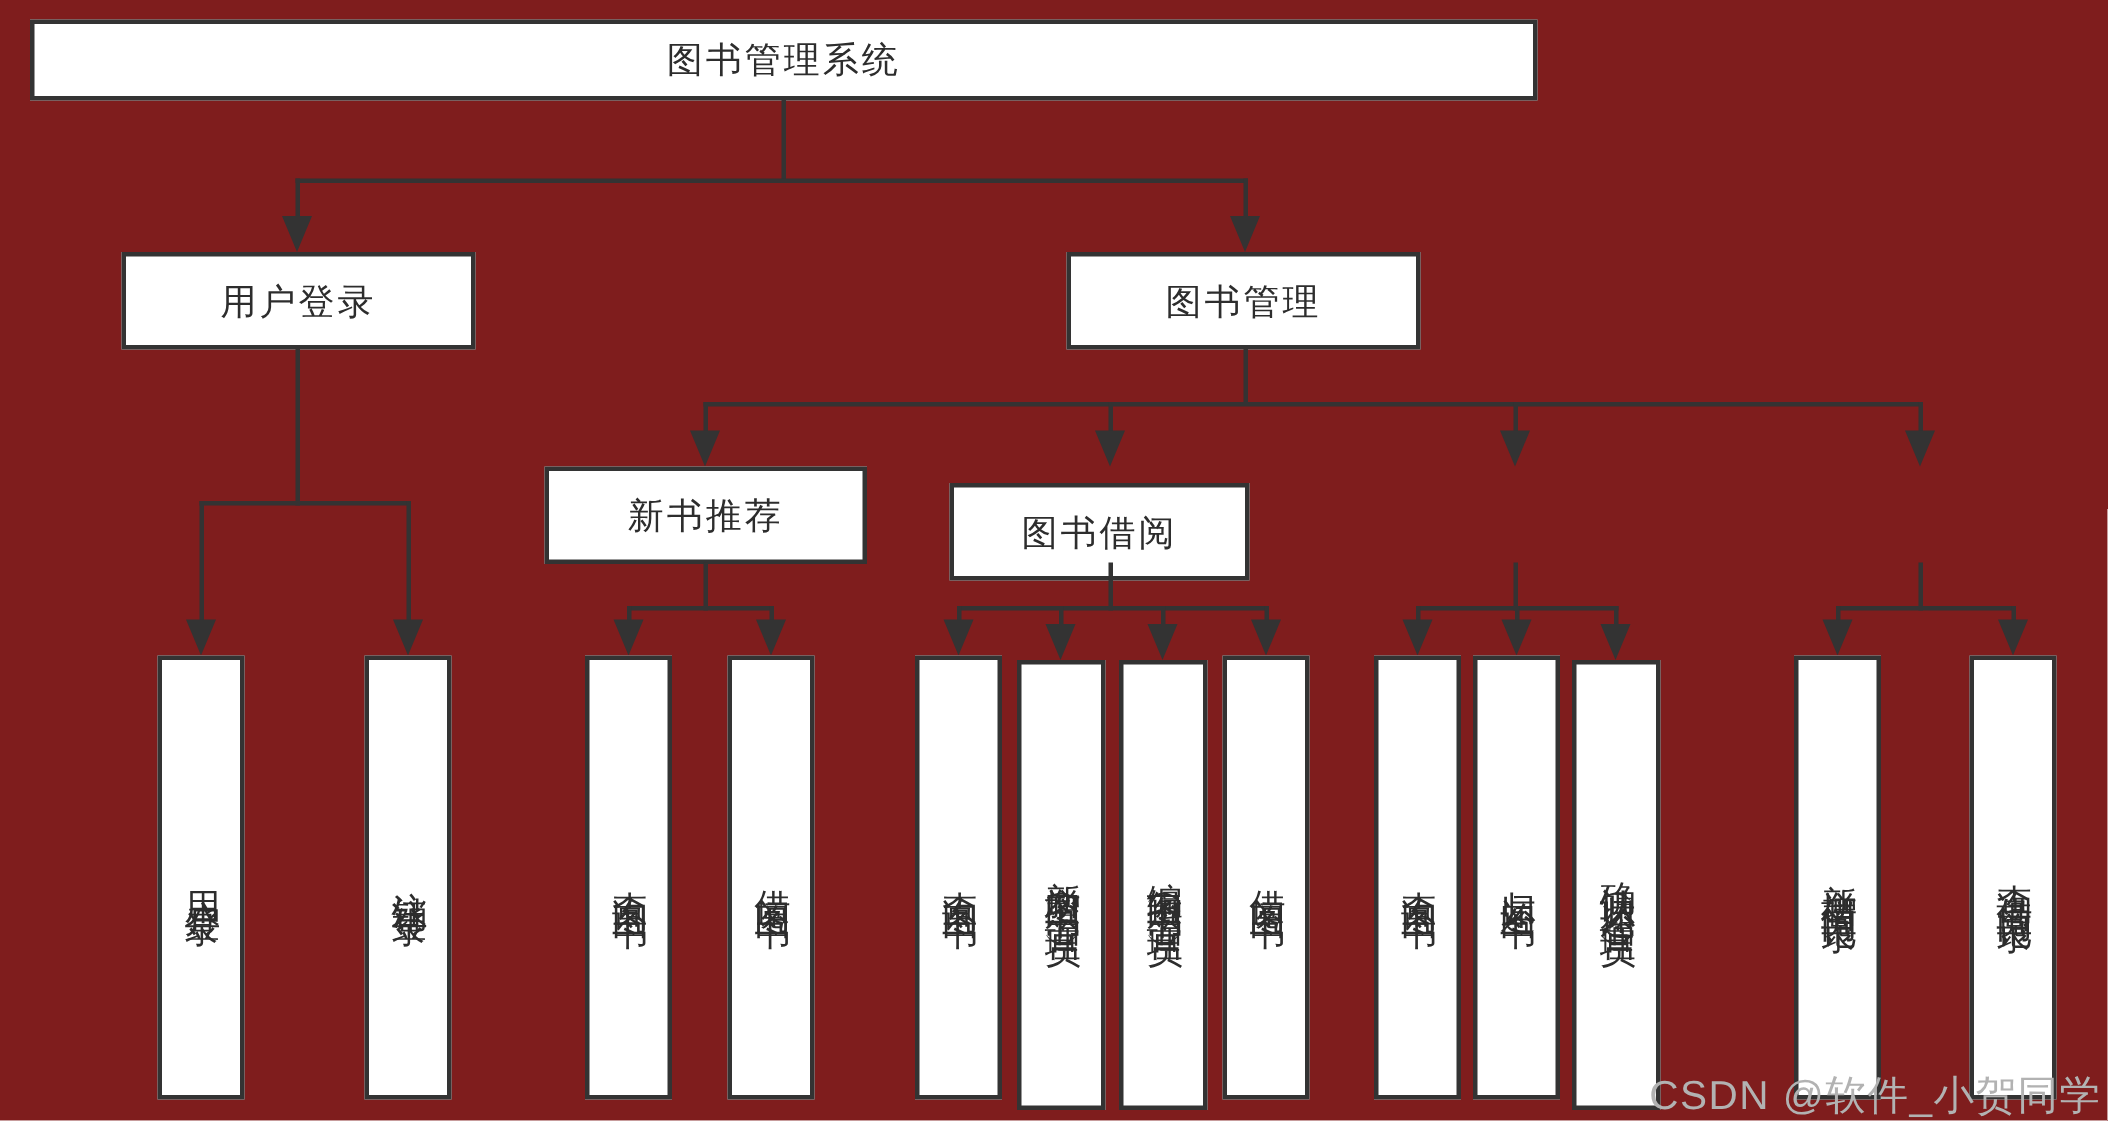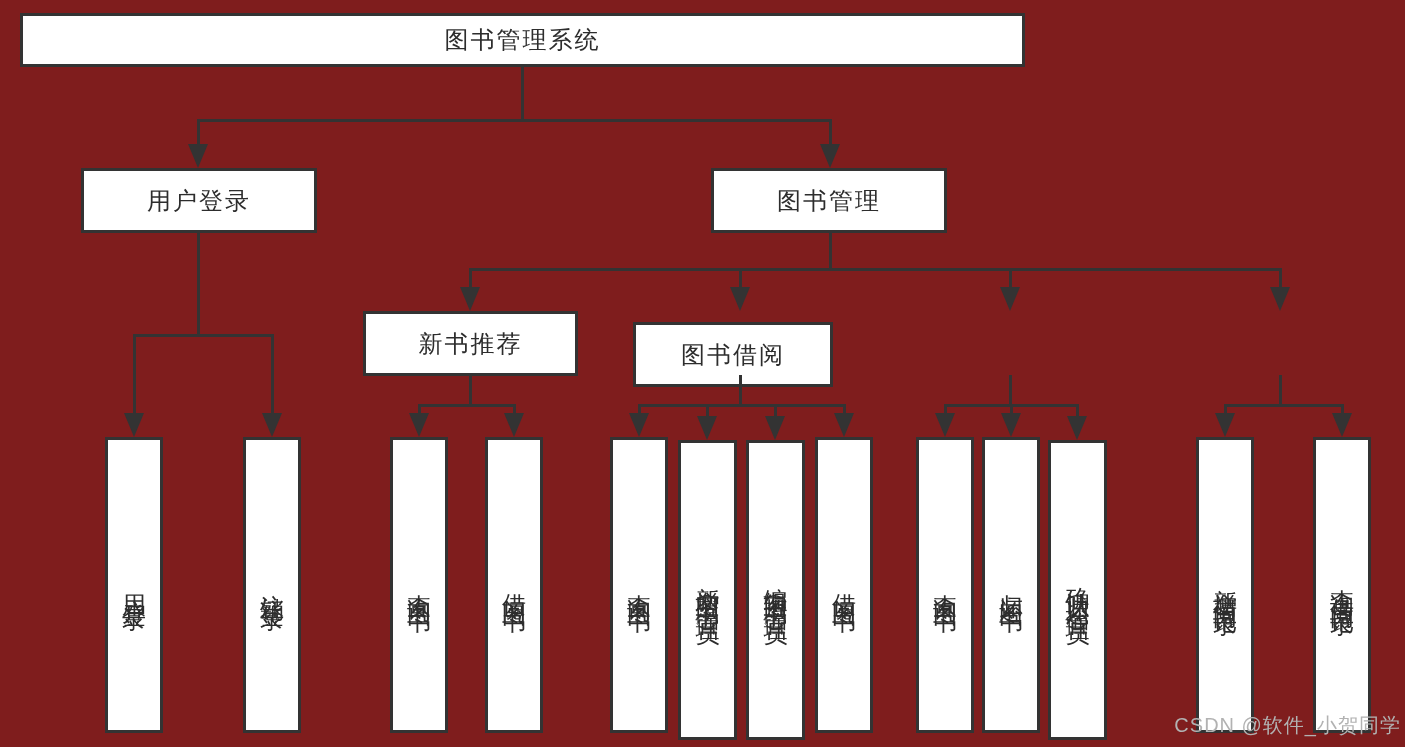--- a/index.html
+++ b/index.html
@@ -50,21 +50,21 @@
     position: absolute;
     width: 0; height: 0;
     border-left: 10px solid transparent;
     border-right: 10px solid transparent;
     border-top: 24px solid #333333;
   }
   .watermark {
     position: absolute;
     right: 4px;
     top: 712px;
-    font-size: 20px;
+    font-size: 27px;
     color: #b2b2b2;
     letter-spacing: 1px;
     white-space: nowrap;
   }
 </style>
 </head>
 <body>
 
 <div id="canvas">
 

